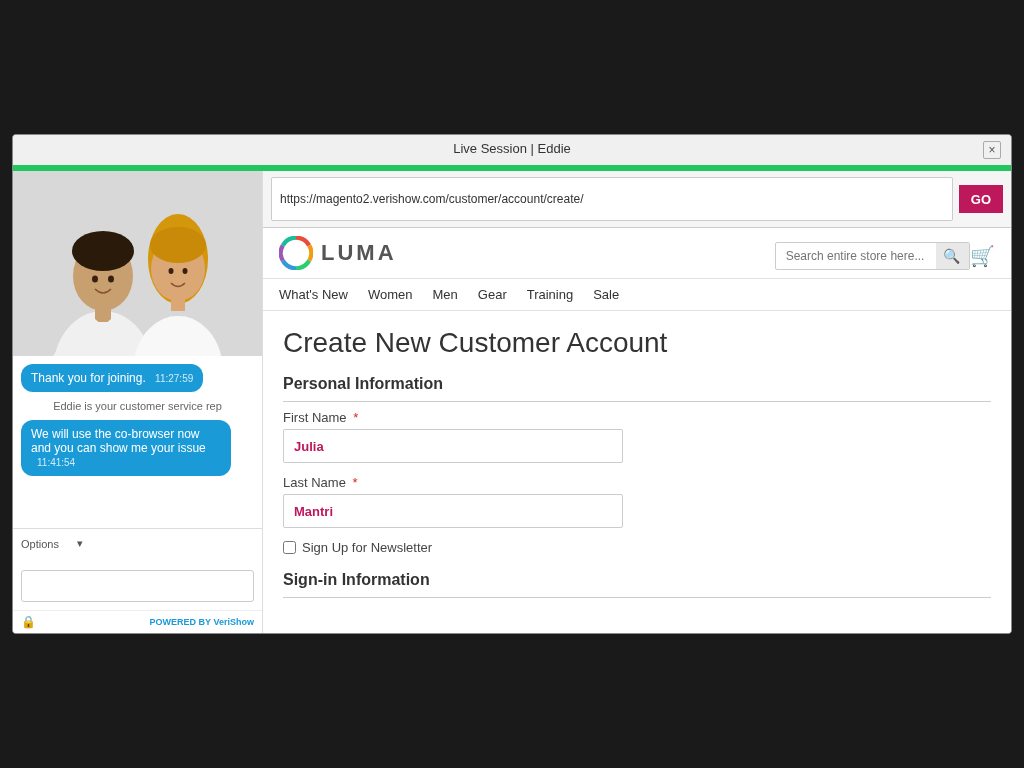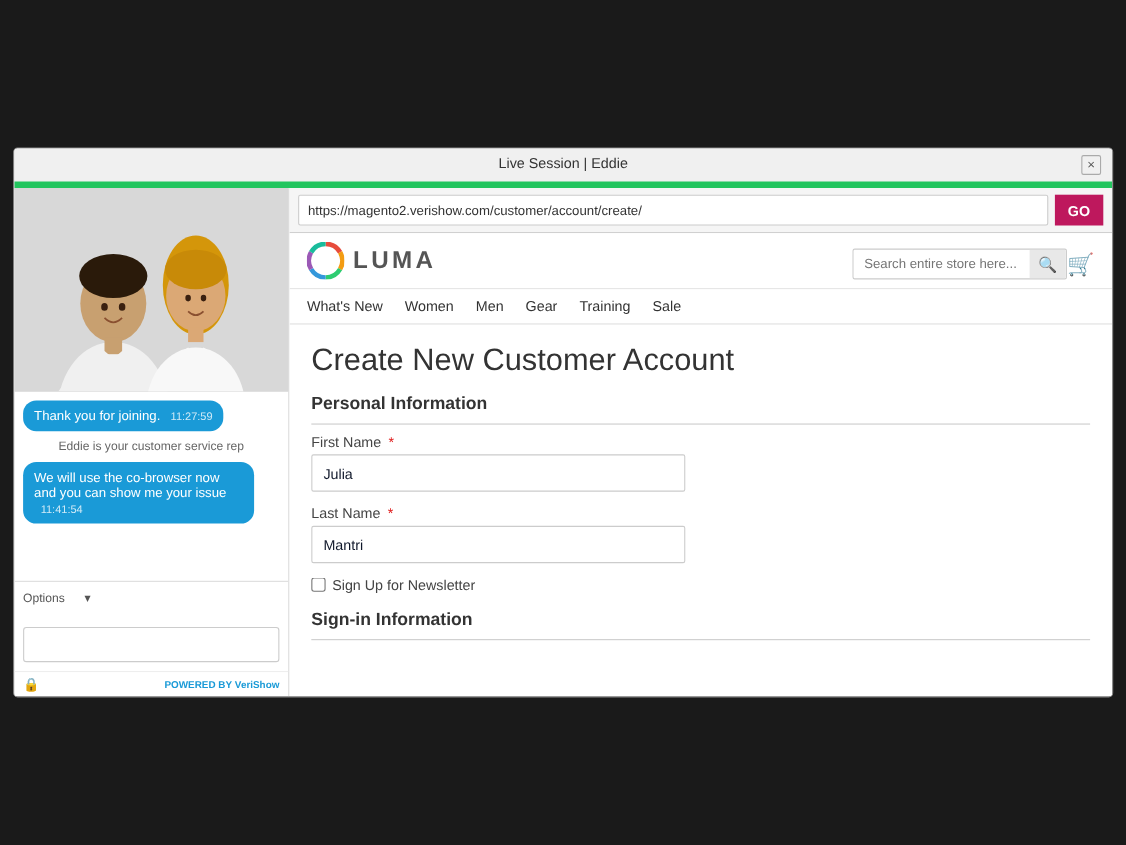--- a/index.html
+++ b/index.html
@@ -164,21 +164,21 @@
       border-bottom: 1px solid #ccc;
       padding: 6px 8px;
       display: flex;
       gap: 6px;
       align-items: center;
       flex-shrink: 0;
     }
 
     .url-bar {
       flex: 1;
-      height: 28px;
+      height: 44px;
       border: 1px solid #ccc;
       border-radius: 2px;
       padding: 4px 8px;
       font-size: 12px;
       color: #333;
       background: #fff;
     }
 
     .go-btn {
       background: #be185d;
@@ -315,21 +315,22 @@
       margin-left: 3px;
     }
 
     .form-input {
       width: 340px;
       height: 34px;
       border: 1px solid #ccc;
       border-radius: 2px;
       padding: 4px 10px;
       font-size: 13px;
-      color: #0f172a;
+      color: #be185d;
+      font-weight: bold;
     }
 
     .checkbox-row {
       display: flex;
       align-items: center;
       gap: 6px;
       font-size: 13px;
       color: #444;
       margin-bottom: 16px;
     }

